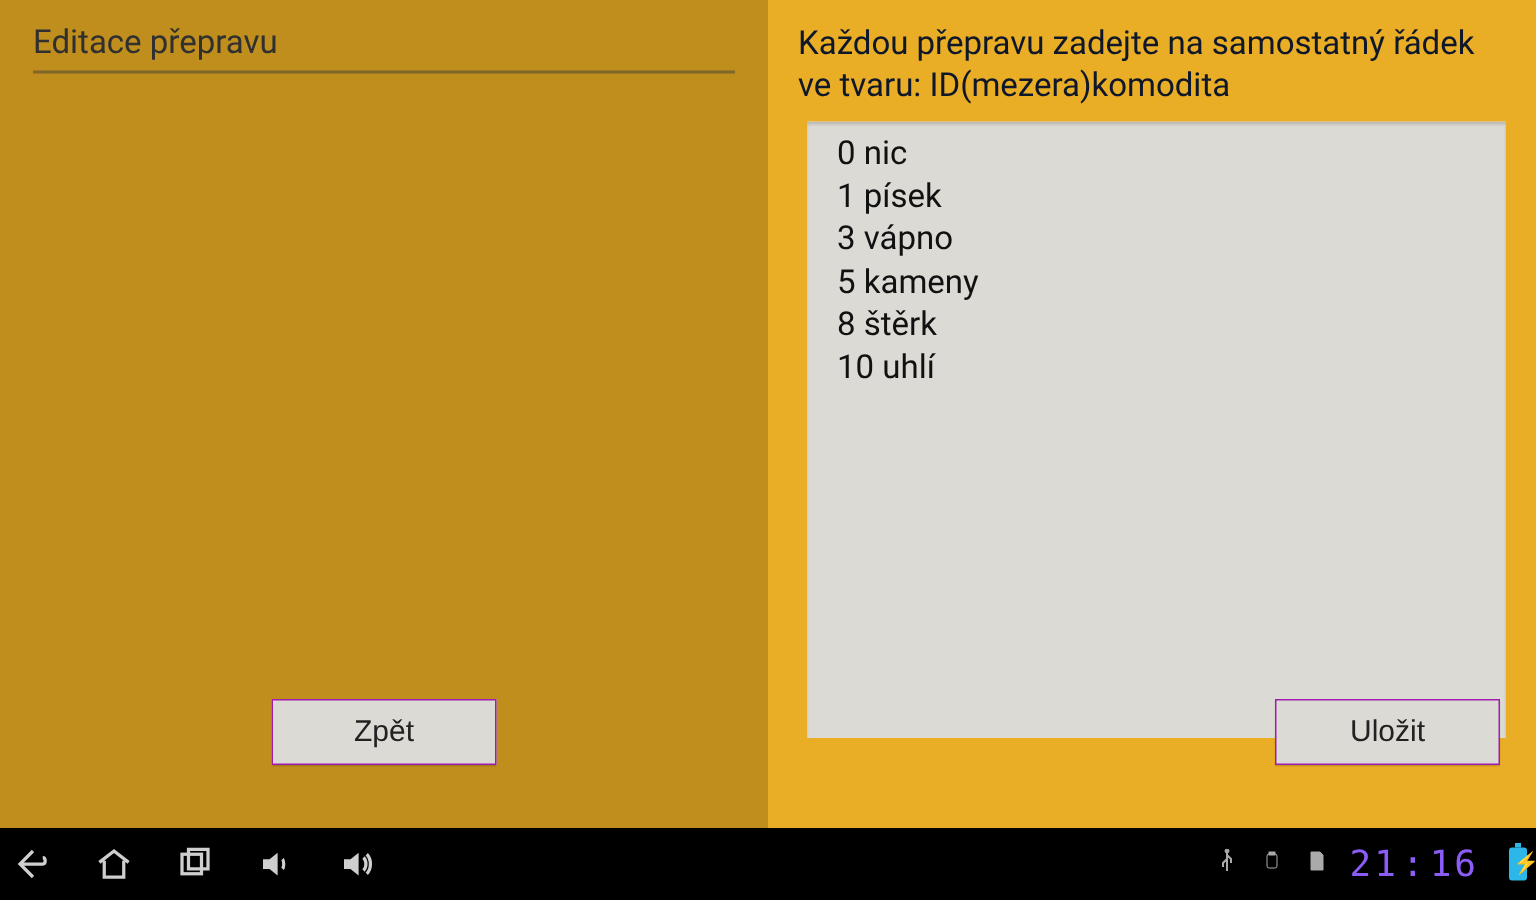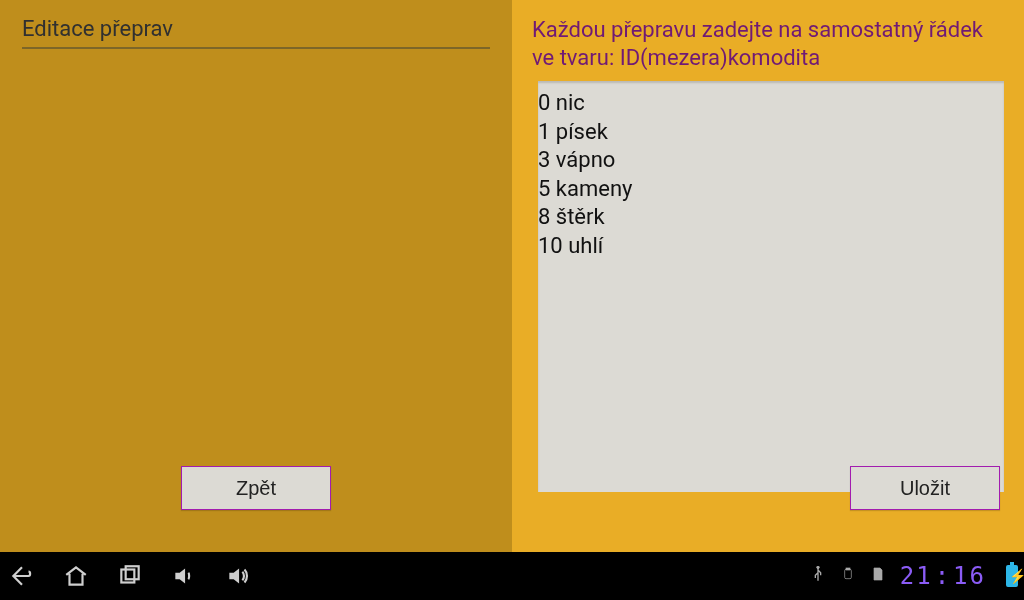--- a/index.html
+++ b/index.html
@@ -4,30 +4,30 @@
   <style>
     * { box-sizing: border-box; margin: 0; padding: 0; }
     html, body { width: 1024px; height: 600px; overflow: hidden; font-family: Roboto, Arial, sans-serif; }
     body { display: flex; flex-direction: column; }
     .main { flex: 1; display: flex; height: 552px; }
     .left-pane { width: 512px; background: #bf8e1c; display: flex; flex-direction: column; position: relative; }
     .right-pane { width: 512px; background: #e9ad26; display: flex; flex-direction: column; position: relative; padding: 0 16px; }
     .title-area { padding: 16px 22px 10px 22px; }
     .title-text { font-size: 22px; color: #303030; }
     .title-underline { height: 2px; background: #7d6628; margin-top: 6px; }
-    .instruction { font-size: 22px; color: #701a75; padding: 16px 4px 10px 4px; line-height: 1.25; }
+    .instruction { font-size: 22px; color: #0f172a; padding: 16px 4px 10px 4px; line-height: 1.25; }
     .editor {
       flex: 1;
       background: #dcdad4;
       border: none;
       outline: none;
       resize: none;
       font-size: 22px;
       color: #111;
-      padding: 8px 0;
+      padding: 8px 20px;
       line-height: 1.3;
       margin-bottom: 60px;
       margin-left: 10px;
       margin-right: 4px;
       box-shadow: inset 0 2px 2px rgba(0,0,0,0.15);
       white-space: pre;
       font-family: inherit;
     }
     .btn {
       position: absolute;
@@ -62,21 +62,21 @@
       content: ""; position: absolute; top: -5px; left: 2px; width: 4px; height: 3px; background: #2db7e8;
     }
     .bolt { position: absolute; top: 2px; left: 1px; color: #000; font-size: 14px; line-height: 1; }
   </style>
 </head>
 <body>
 
 <div class="main">
   <div class="left-pane">
     <div class="title-area">
-      <div class="title-text">Editace přeprav</div>
+      <div class="title-text">Editace přepravu</div>
       <div class="title-underline"></div>
     </div>
     <button class="btn btn-left">Zpět</button>
   </div>
 
   <div class="right-pane">
     <div class="instruction">Každou přepravu zadejte na samostatný řádek ve tvaru: ID(mezera)komodita</div>
     <textarea class="editor" style="">0 nic
 1 písek
 3 vápno

